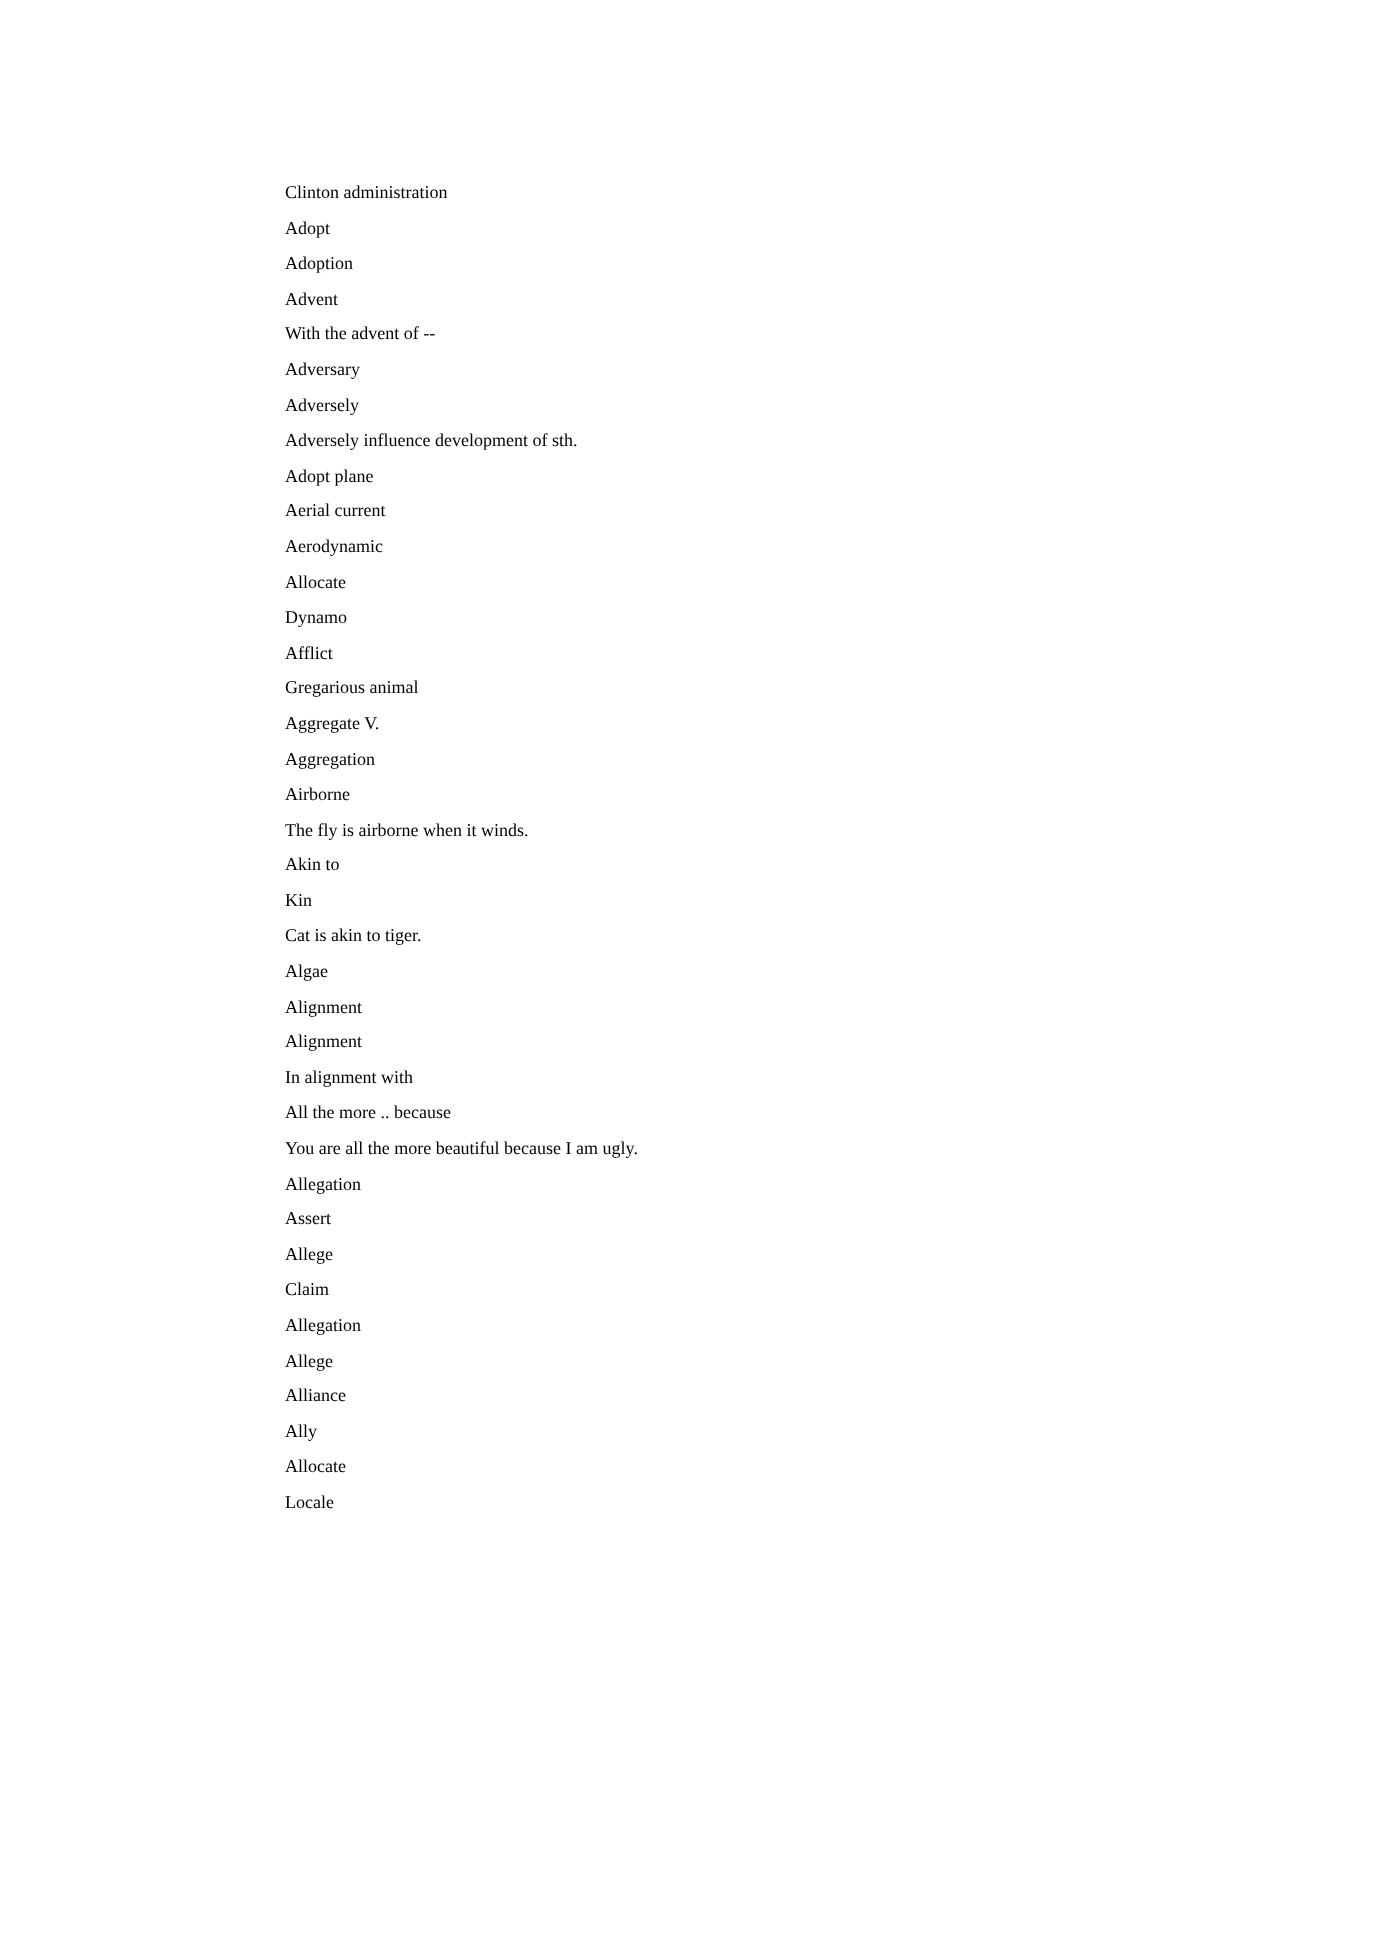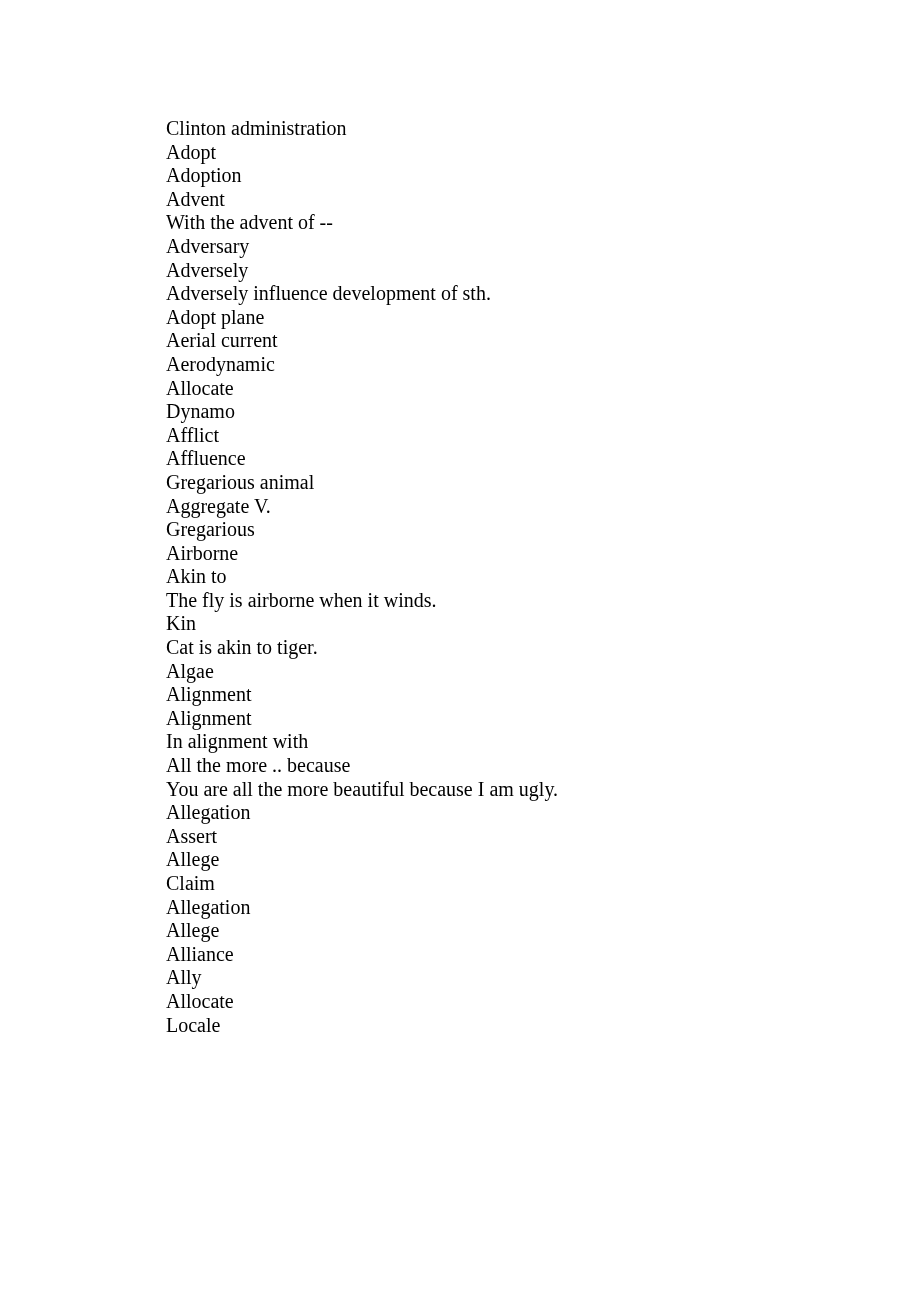--- a/index.html
+++ b/index.html
@@ -9,24 +9,25 @@
       font-family: "Times New Roman", Times, serif;
       width: 920px;
       height: 1302px;
     }
     .page {
       padding-top: 117px;
       padding-left: 166px;
       padding-right: 80px;
     }
     .line {
-      font-size: 20px;
+      font-size: 12px;
       line-height: 23.6px;
       color: #000000;
       white-space: nowrap;
+      margin-left: 24px;
     }
   </style>
 </head>
 <body>
 
 <div class="page">
   <div id="content">
       <div class="line">Clinton administration</div>
       <div class="line">Adopt</div>
       <div class="line">Adoption</div>
@@ -34,27 +35,26 @@
       <div class="line">With the advent of --</div>
       <div class="line">Adversary</div>
       <div class="line">Adversely</div>
       <div class="line">Adversely influence development of sth.</div>
       <div class="line">Adopt plane</div>
       <div class="line">Aerial current</div>
       <div class="line">Aerodynamic</div>
       <div class="line">Allocate</div>
       <div class="line">Dynamo</div>
       <div class="line">Afflict</div>
-      <div class="line">Affluence</div>
       <div class="line">Gregarious animal</div>
       <div class="line">Aggregate V.</div>
-      <div class="line">Gregarious</div>
+      <div class="line">Aggregation</div>
       <div class="line">Airborne</div>
+      <div class="line">The fly is airborne when it winds.</div>
       <div class="line">Akin to</div>
-      <div class="line">The fly is airborne when it winds.</div>
       <div class="line">Kin</div>
       <div class="line">Cat is akin to tiger.</div>
       <div class="line">Algae</div>
       <div class="line">Alignment</div>
       <div class="line">Alignment</div>
       <div class="line">In alignment with</div>
       <div class="line">All the more .. because</div>
       <div class="line">You are all the more beautiful because I am ugly.</div>
       <div class="line">Allegation</div>
       <div class="line">Assert</div>

